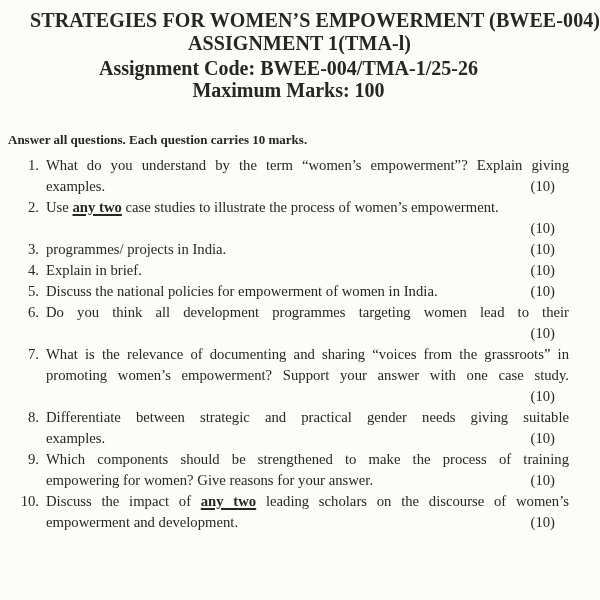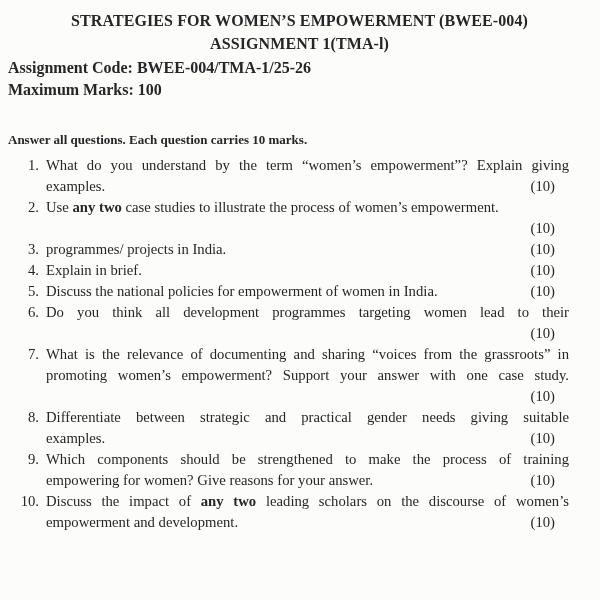--- a/index.html
+++ b/index.html
@@ -14,30 +14,30 @@
     height: 600px;
     padding: 9px 31px 0 8px;
     background: #fcfcfb;
     color: #262626;
     font-family: "Liberation Serif", "DejaVu Serif", serif;
     overflow: hidden;
   }
   .doc-header .title-line {
     text-align: center;
     font-weight: bold;
-    font-size: 16px;
+    font-size: 20px;
     line-height: 23px;
     padding-left: 22px;
     letter-spacing: 0.1px;
     white-space: nowrap;
   }
   .doc-header .meta-line {
-    text-align: left;
+    text-align: center;
     font-weight: bold;
-    font-size: 16px;
+    font-size: 20px;
     line-height: 22px;
     white-space: nowrap;
   }
   .doc-header .meta-block {
     margin-top: 2px;
   }
   .instructions {
     margin: 28px 0 0 0;
     font-weight: bold;
     font-size: 13px;
@@ -74,20 +74,21 @@
   .marks-line {
     text-align: right;
     padding-right: 14px;
   }
   .marks {
     float: right;
     margin-right: 14px;
   }
   .em {
     font-weight: bold;
+    text-decoration: underline;
     text-underline-offset: 2px;
     text-decoration-thickness: 1.5px;
   }
 </style>
 </head>
 <body>
 
 <div class="page">
   <div class="doc-header">
     <div class="title-line">STRATEGIES FOR WOMEN’S EMPOWERMENT (BWEE-004)</div>

